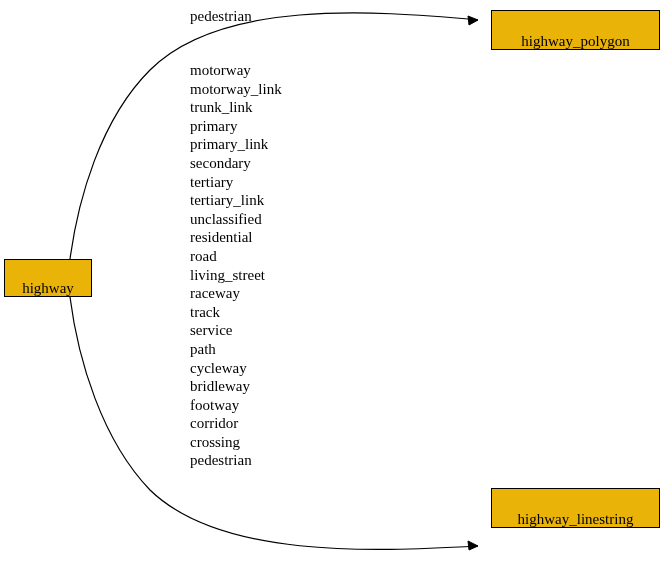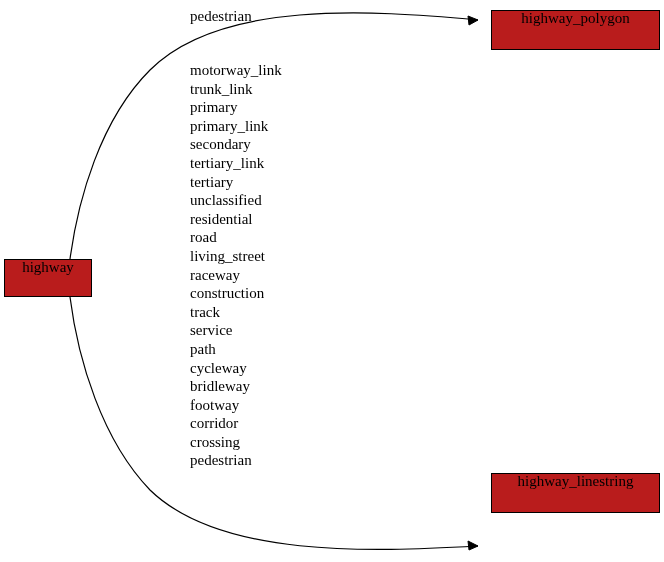--- a/index.html
+++ b/index.html
@@ -18,44 +18,44 @@
   #diagram {
     position: absolute;
     left: 0;
     top: 0;
     width: 664px;
     height: 562px;
   }
   .node {
     position: absolute;
     border: 1px solid #000000;
-    background: #b91c1c;
+    background: #eab308;
     box-sizing: border-box;
     display: flex;
-    align-items: flex-start;
+    align-items: flex-end;
     justify-content: center;
     font-size: 15px;
     line-height: 1;
     white-space: nowrap;
   }
   #node-highway {
     left: 4px;
     top: 259px;
     width: 88px;
     height: 38px;
   }
   #node-highway-polygon {
     left: 491px;
     top: 10px;
     width: 169px;
     height: 40px;
   }
   #node-highway-linestring {
     left: 491px;
-    top: 473px;
+    top: 488px;
     width: 169px;
     height: 40px;
   }
   .edge-label-block {
     position: absolute;
     font-size: 15px;
     line-height: 18.6px;
     white-space: nowrap;
   }
   #label-top {
@@ -96,33 +96,33 @@
 
 <div class="node" id="node-highway-linestring">
   <span>highway_linestring</span>
 </div>
 
 <div class="edge-label-block" id="label-top">
   <div>pedestrian</div>
 </div>
 
 <div class="edge-label-block" id="label-list">
+    <div>motorway</div>
     <div>motorway_link</div>
     <div>trunk_link</div>
     <div>primary</div>
     <div>primary_link</div>
     <div>secondary</div>
+    <div>tertiary</div>
     <div>tertiary_link</div>
-    <div>tertiary</div>
     <div>unclassified</div>
     <div>residential</div>
     <div>road</div>
     <div>living_street</div>
     <div>raceway</div>
-    <div>construction</div>
     <div>track</div>
     <div>service</div>
     <div>path</div>
     <div>cycleway</div>
     <div>bridleway</div>
     <div>footway</div>
     <div>corridor</div>
     <div>crossing</div>
     <div>pedestrian</div>
   </div>

